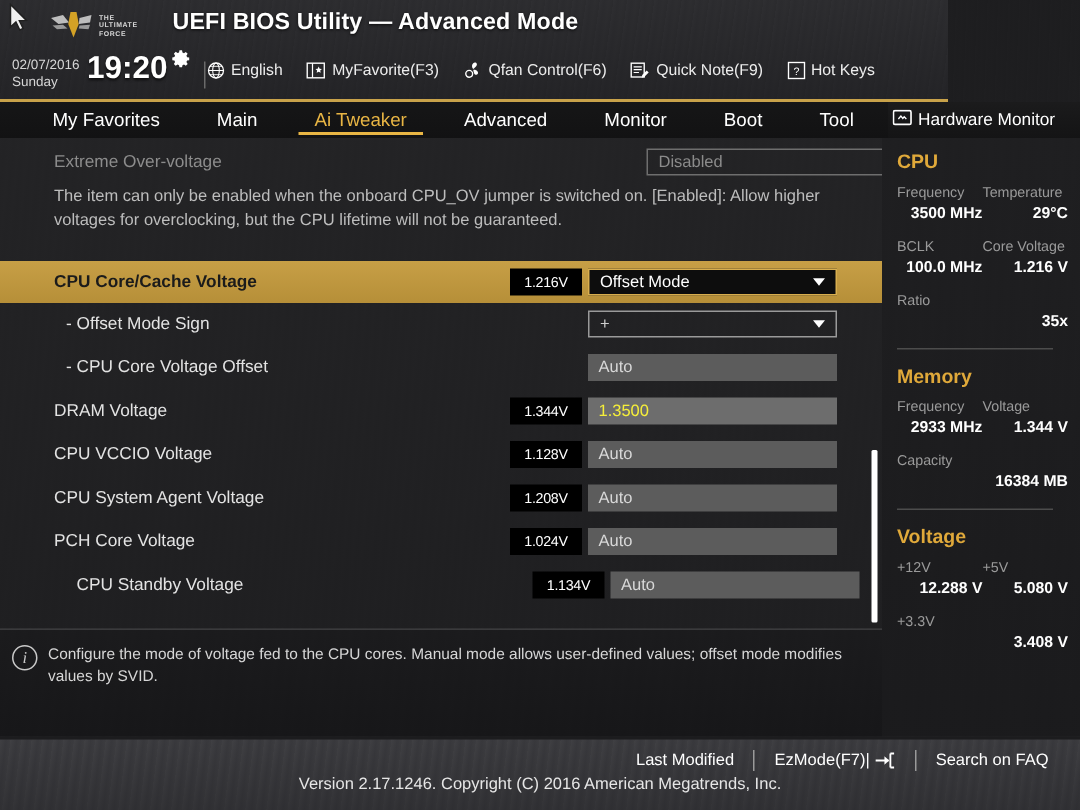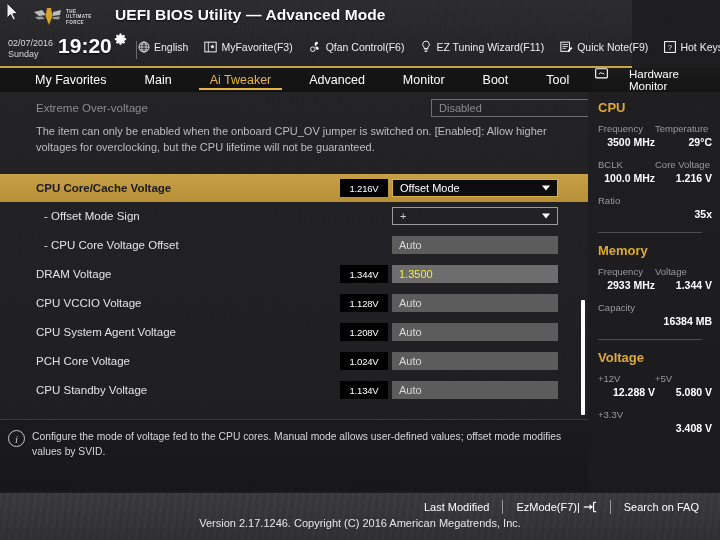--- a/index.html
+++ b/index.html
@@ -77,21 +77,21 @@
     display:flex; align-items:center;
   }
   #tabs { display:flex; align-items:center; gap:16px; margin-left:24px; }
   .tab {
     color:#ffffff; font-size:12.5px; padding:2px 11px 3px 11px; cursor:pointer;
     white-space:nowrap;
   }
   .tab.active { color:#e8b544; border-bottom:2px solid #e8b544; padding-bottom:1px; }
   #hwmon-tab {
     position:absolute; left:592px; top:0px; height:24px;
-    display:flex; gap:21px;
+    display:flex; align-items:center; gap:4px;
     color:#ffffff; font-size:11.5px;
     background:linear-gradient(#1b1b1c,#141415);
     padding-left:3px; width:128px;
   }
 
   
   #content {
     position:absolute; left:0; top:92px; width:588px; height:327px;
     background:
       linear-gradient(rgba(34,34,36,0.93), rgba(30,30,32,0.95)),
@@ -291,30 +291,20 @@
           <span class="ic">
             <svg width="13" height="13" viewBox="0 0 24 24">
               <path d="M12 11c-3-3-1-8 2-8 2.4 0 3.3 2.6 1.6 4.6C14.5 9 13 10.3 12 11z" fill="#fff"></path>
               <path d="M12 12c3.6-.9 7 2.4 5.6 5-1 1.9-3.6 1.5-4.6-.7-.6-1.3-.8-3-1-4.3z" fill="#fff"></path>
               <circle cx="7" cy="17" r="4.2" fill="none" stroke="#fff" stroke-width="1.7"></circle>
             </svg>
           </span>
           <span>Qfan Control(F6)</span>
         </div>
 
-        <div class="tool-item">
-          <span class="ic">
-            <svg width="12" height="13" viewBox="0 0 20 24">
-              <path d="M10 2a6.2 6.2 0 00-3.6 11.2v2.4h7.2v-2.4A6.2 6.2 0 0010 2z" fill="none" stroke="#fff" stroke-width="1.7"></path>
-              <rect x="7" y="17.4" width="6" height="1.7" fill="#fff"></rect>
-              <rect x="7.8" y="20.2" width="4.4" height="1.7" fill="#fff"></rect>
-            </svg>
-          </span>
-          <span>EZ Tuning Wizard(F11)</span>
-        </div>
 
         <div class="tool-item">
           <span class="ic">
             <svg width="13" height="12" viewBox="0 0 24 22">
               <rect x="1.5" y="2" width="16" height="17" fill="none" stroke="#fff" stroke-width="1.7"></rect>
               <line x1="4.5" y1="6.5" x2="14.5" y2="6.5" stroke="#fff" stroke-width="1.4"></line>
               <line x1="4.5" y1="10" x2="14.5" y2="10" stroke="#fff" stroke-width="1.4"></line>
               <line x1="4.5" y1="13.5" x2="11" y2="13.5" stroke="#fff" stroke-width="1.4"></line>
               <path d="M15 16.5l5.5-5.5 2.5 2.5-5.5 5.5-3 .8z" fill="#fff"></path>
             </svg>
@@ -400,21 +390,21 @@
       <span class="readout">1.208V</span>
       <span class="field">Auto</span>
     </div>
 
     <div class="row" style="position:absolute;left:0;top:255px;width:588px;">
       <span class="label label-cell">PCH Core Voltage</span>
       <span class="readout">1.024V</span>
       <span class="field">Auto</span>
     </div>
 
-    <div class="row" style="position:absolute;left:0;top:284px;width:588px;">
+    <div class="row" style="position:absolute;left:15px;top:284px;width:588px;">
       <span class="label label-cell">CPU Standby Voltage</span>
       <span class="readout">1.134V</span>
       <span class="field">Auto</span>
     </div>
 
   </div>
 
   <div id="scrolltrack"></div>
   <div id="scrollthumb"></div>
 

